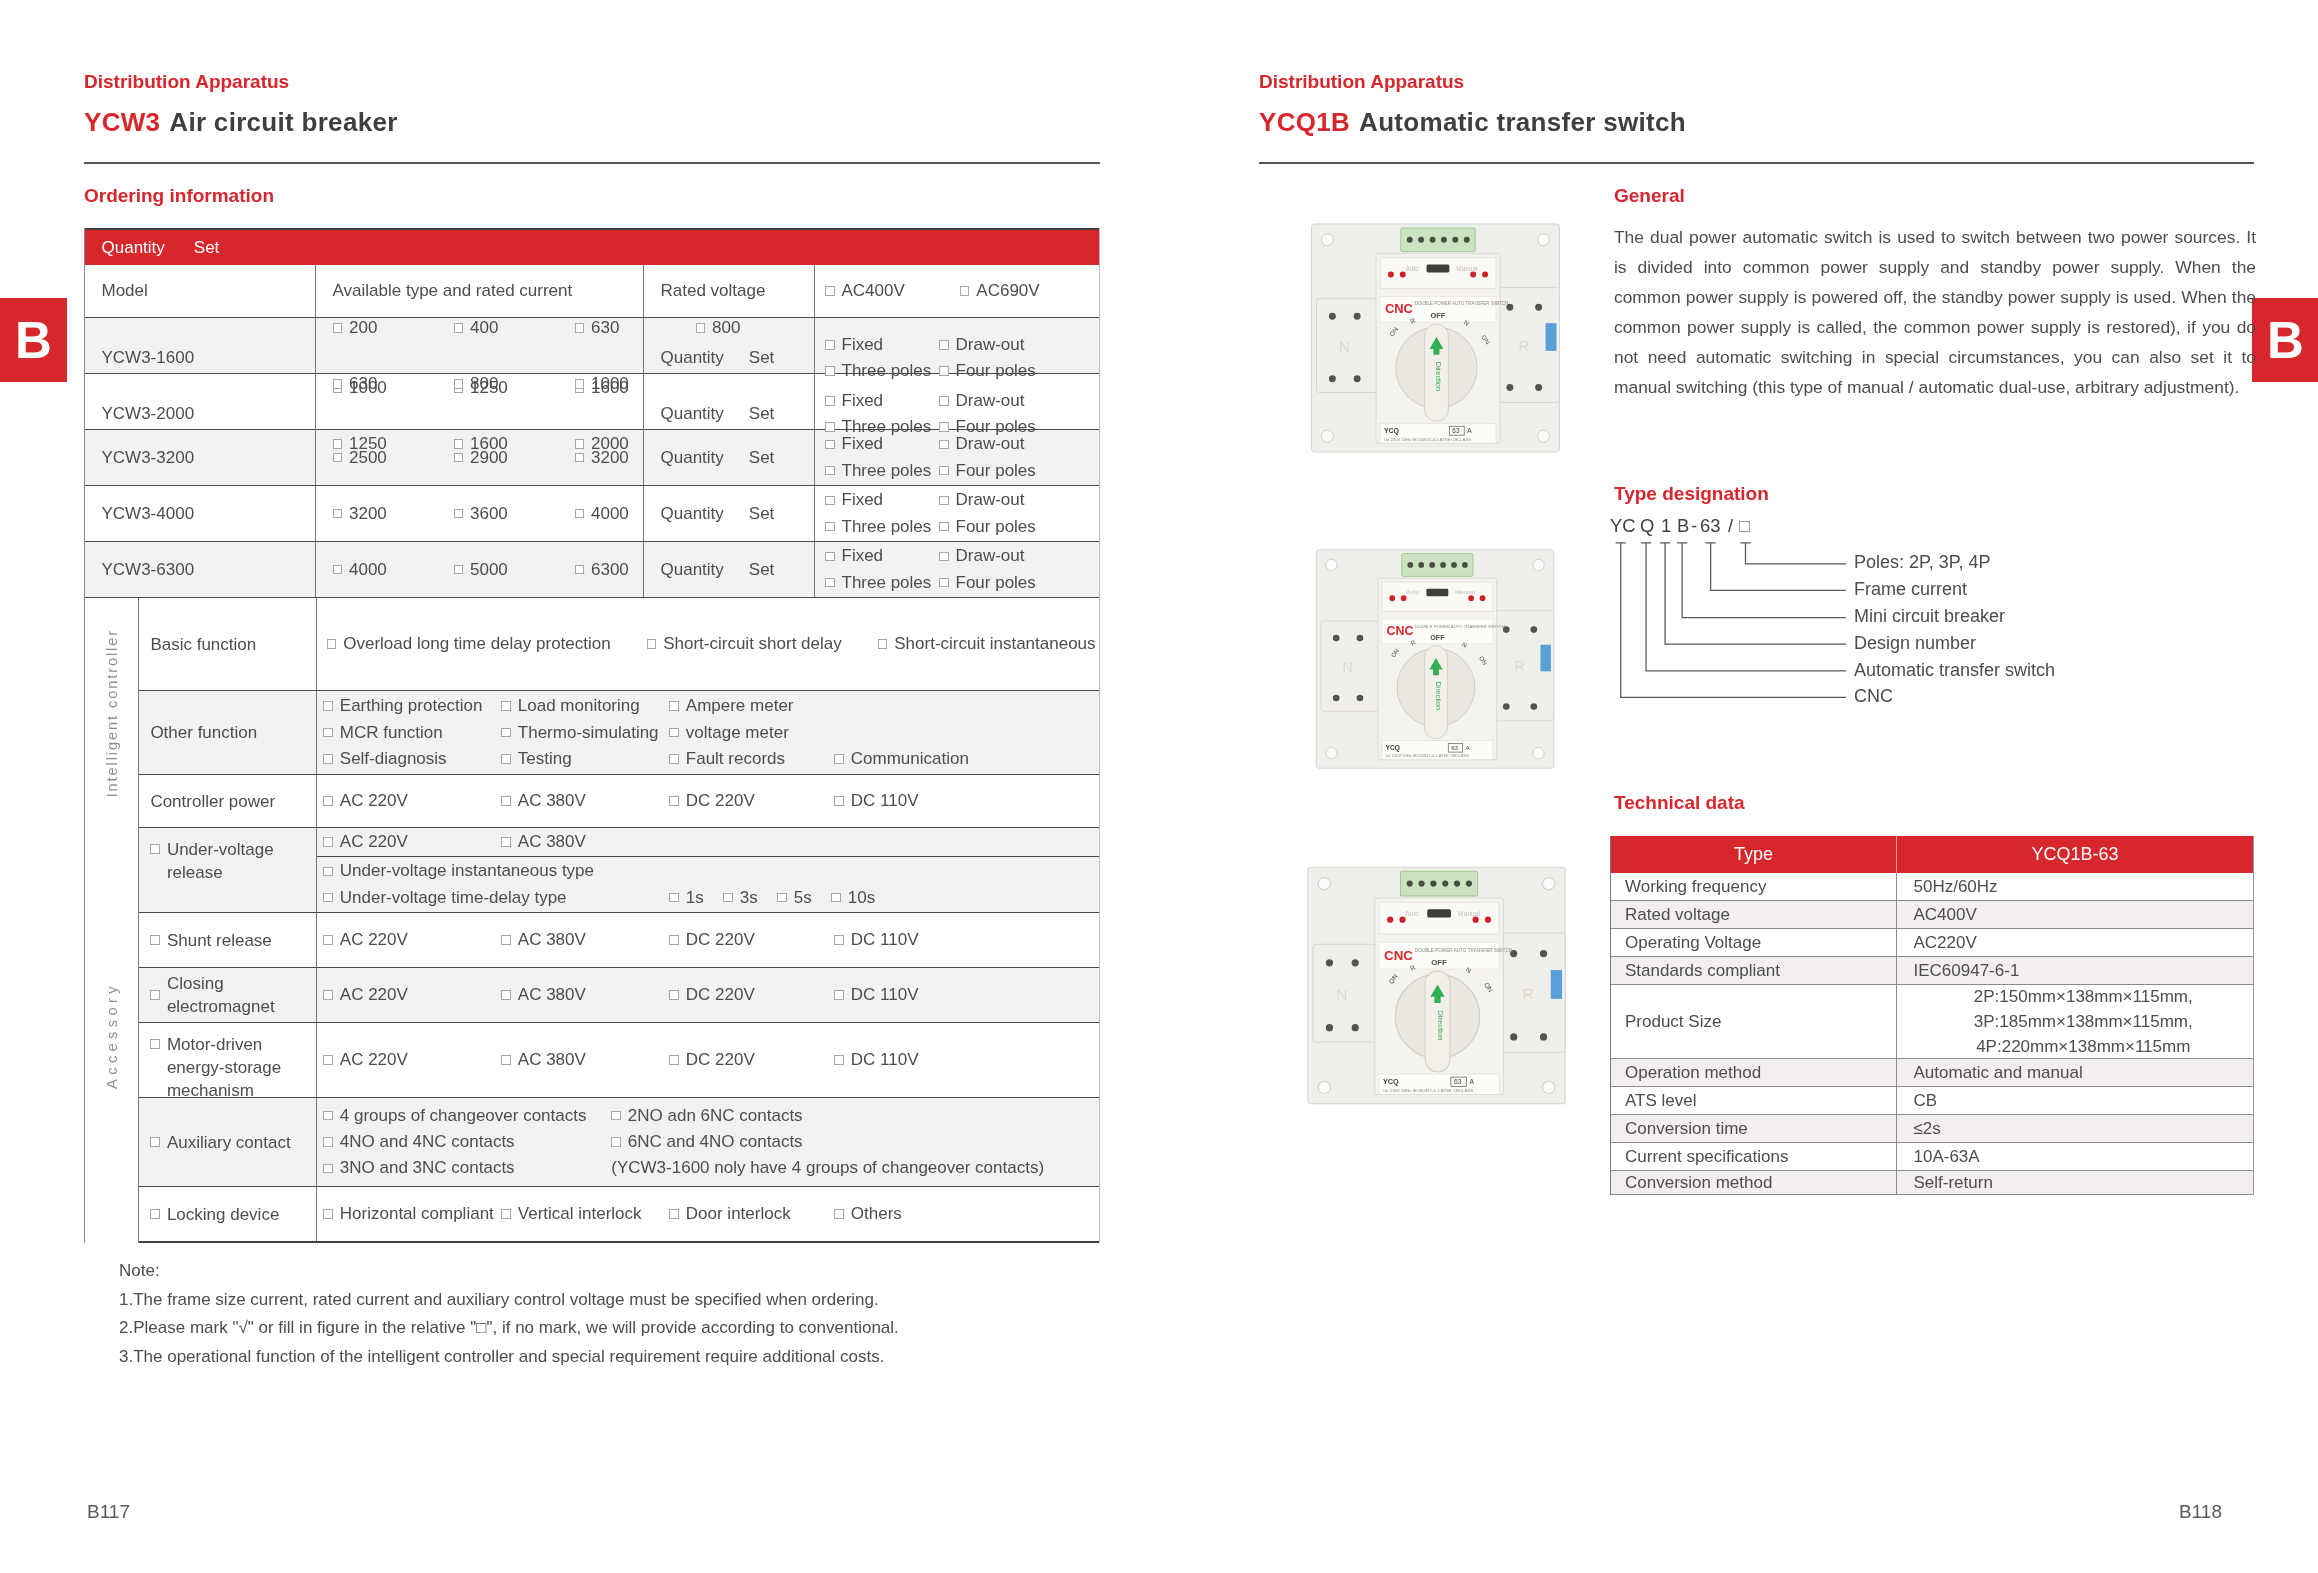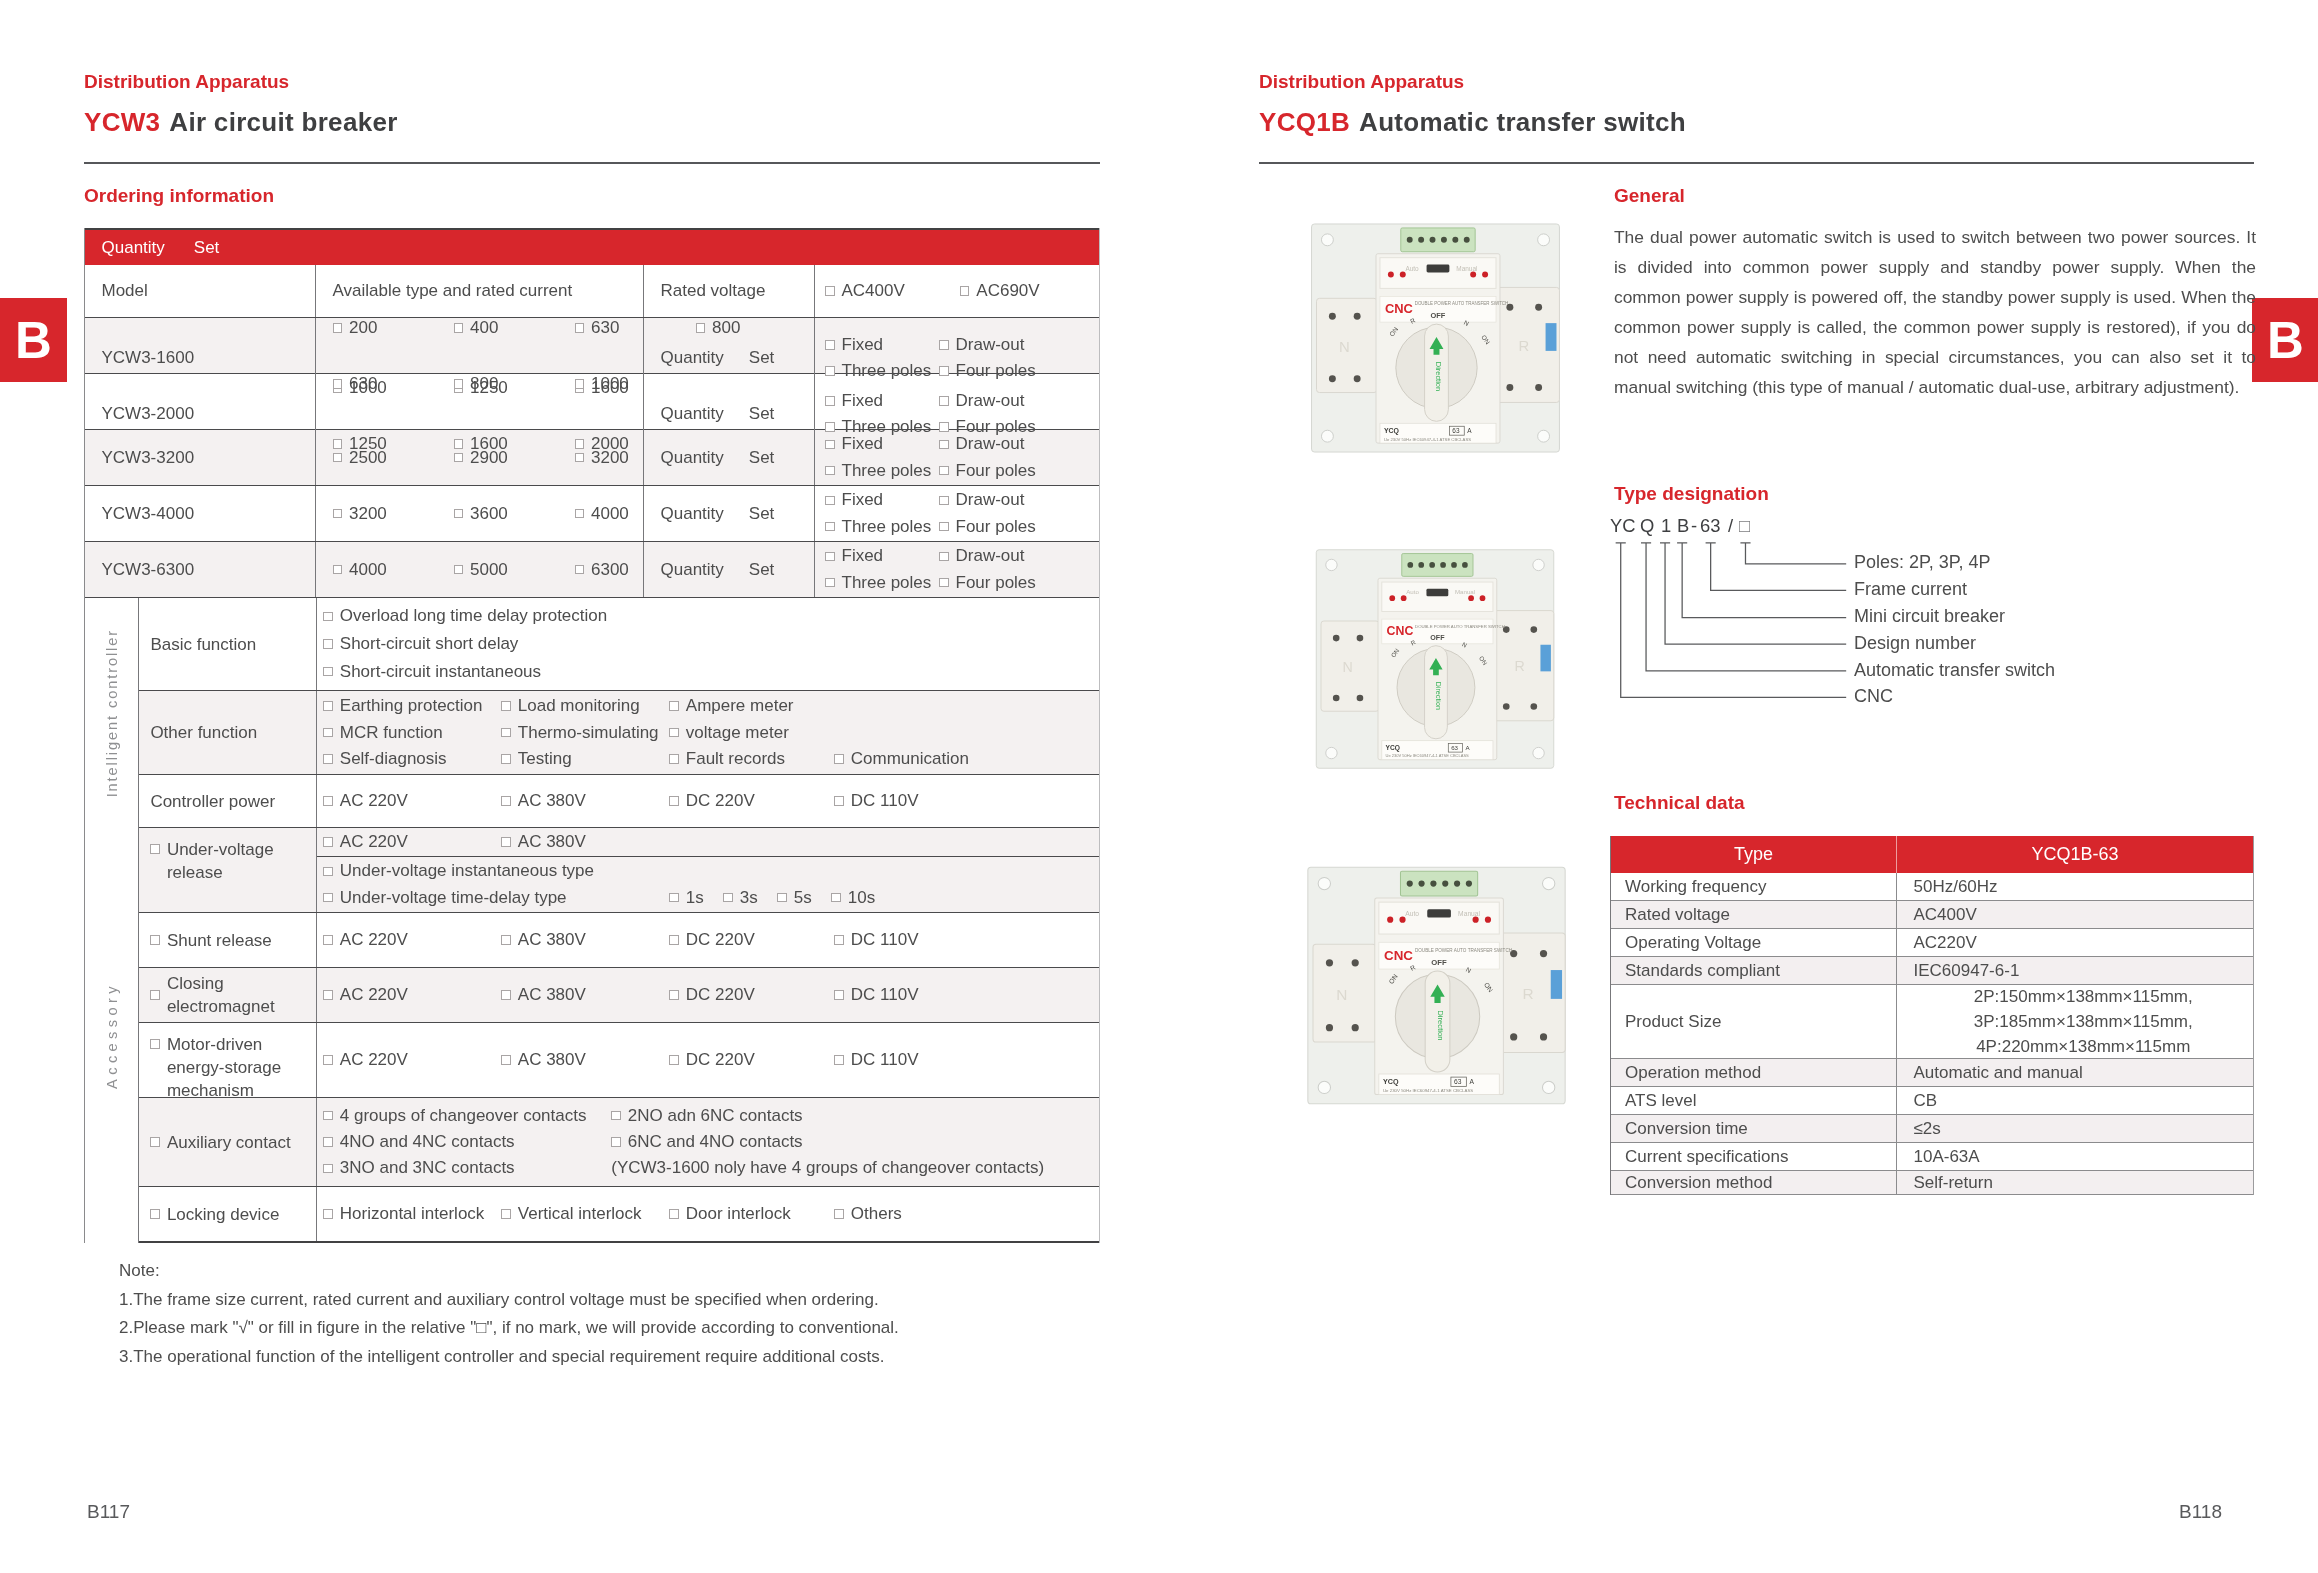--- a/index.html
+++ b/index.html
@@ -39,21 +39,21 @@
   .vcol{width:53px;border-right:1.3px solid var(--vline);display:flex;align-items:center;justify-content:center;}
   .vtext{writing-mode:vertical-rl;transform:rotate(180deg);color:#8f9092;font-size:14.6px;white-space:nowrap;}
   .vtext.ic{letter-spacing:1.9px;}
   .vtext.ac{letter-spacing:4.4px;}
   .frows{flex:1;display:flex;flex-direction:column;}
   .frow{display:flex;border-bottom:1.3px solid var(--line);box-sizing:border-box;}
   .flab{width:178px;border-right:1.3px solid var(--vline);display:flex;align-items:center;padding:5px 6.3px 5px 11.4px;box-sizing:border-box;line-height:23px;}
   .flab.top{align-items:flex-start;padding-top:10px;}
   .flab.top .cb{margin-top:6.3px;}
   .fcon{flex:1;display:flex;flex-direction:column;justify-content:center;}
-  .lines{display:flex;flex-direction:column;row-gap:7.6px;justify-content:center;padding-left:6.3px;}
+  .lines{display:flex;row-gap:7.6px;justify-content:center;padding-left:6.3px;gap:36px;}
   .g4{display:grid;grid-template-columns:178px 168px 165px 1fr;padding-left:6.3px;align-items:center;}
   .g2{display:grid;grid-template-columns:288px 1fr;padding-left:6.3px;align-items:center;}
   .uv1{height:29px;display:grid;grid-template-columns:178px 1fr;align-items:center;padding-left:6.3px;border-bottom:1.3px solid var(--line);box-sizing:border-box;}
   .uv2{flex:1;display:flex;flex-direction:column;justify-content:center;row-gap:6.3px;padding-left:6.3px;}
   .uvd{display:grid;grid-template-columns:346px 54px 54px 54px 1fr;align-items:center;}
   .lastrow{border-bottom:2.5px solid #414143;}
   .notes{font-size:17px;color:var(--ink);line-height:28.5px;margin-left:35px;}
   
   .para{font-size:17.4px;line-height:30px;text-align:justify;color:var(--ink);}
   .tdcode{font-size:18.4px;color:var(--ink2);}
@@ -678,21 +678,21 @@
         </div>
         <div class="frow lastrow" style="height:56px">
           <div class="flab">
               <span class="cb"></span>
               <span>Locking device</span>
             </div>
           <div class="fcon">
               <div class="g4">
             <span class="opt">
                   <span class="cb"></span>
-                  <span>Horizontal interlock</span>
+                  <span>Horizontal compliant</span>
                 </span>
             <span class="opt">
                   <span class="cb"></span>
                   <span>Vertical interlock</span>
                 </span>
             <span class="opt">
                   <span class="cb"></span>
                   <span>Door interlock</span>
                 </span>
             <span class="opt">

